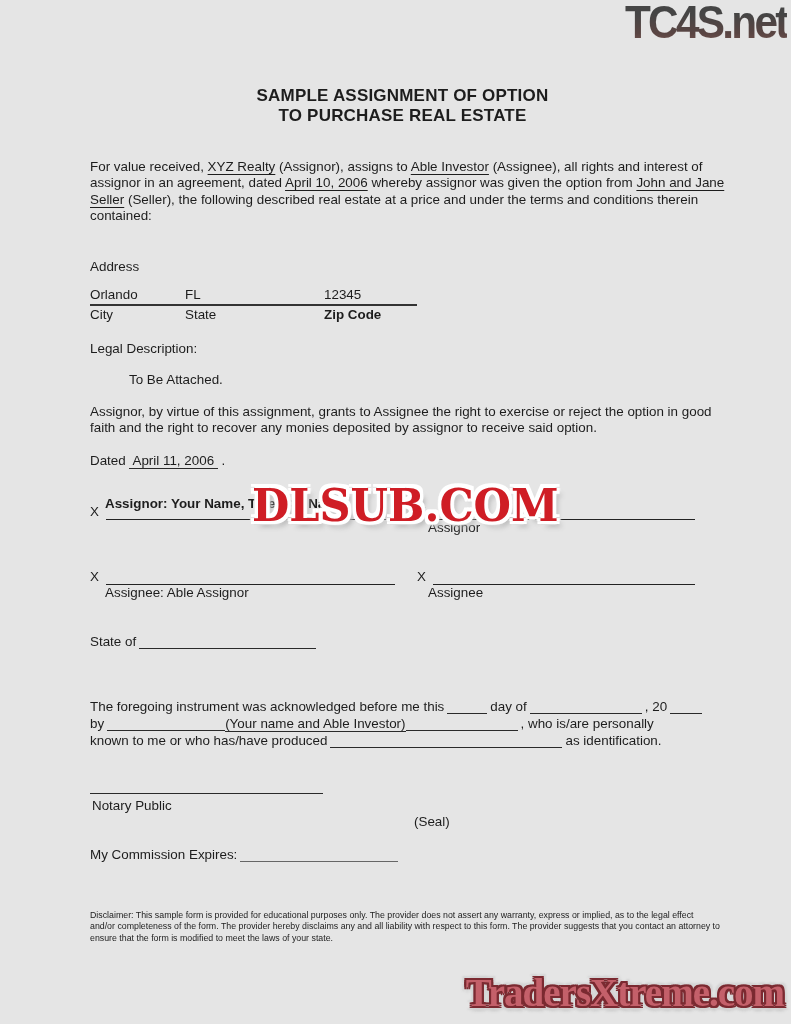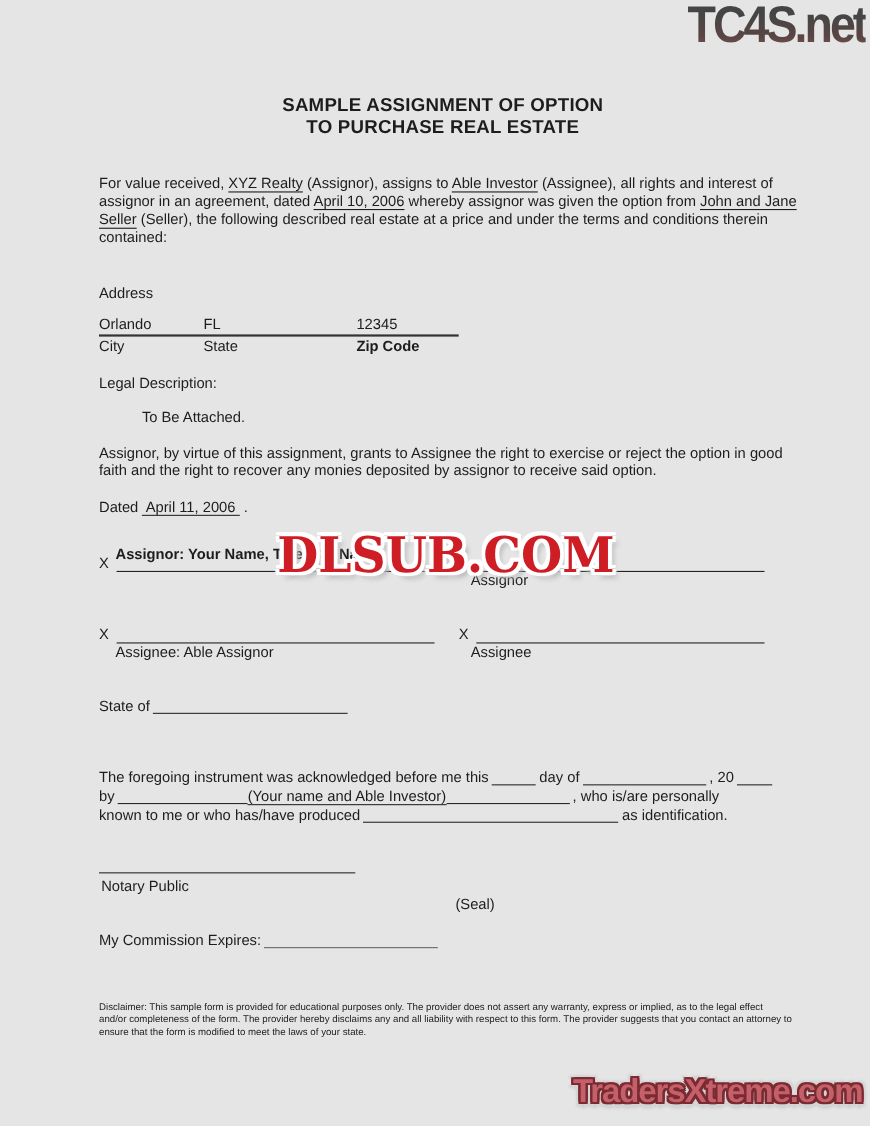--- a/index.html
+++ b/index.html
@@ -26,27 +26,28 @@
     color:#cf1d25;
     text-shadow:
       -3px -3px 0 #fff,3px -3px 0 #fff,-3px 3px 0 #fff,3px 3px 0 #fff,
       0 -3px 0 #fff,0 3px 0 #fff,-3px 0 0 #fff,3px 0 0 #fff,
       -4px 0 1px #eee,4px 0 1px #eee,0 4px 1px #ddd,
       5px 6px 5px #b9b9b9;
     transform:scaleY(1.04);
   }
   .tx{
     position:absolute;top:968px;right:7px;z-index:6;
-    font-size:30px;font-weight:bold;letter-spacing:-1px;line-height:50px;
+    font-size:39px;font-weight:bold;letter-spacing:-1px;line-height:50px;
     color:#c4606a;
     text-shadow:
       -2px -2px 0 #7b2a31,2px -2px 0 #7b2a31,-2px 2px 0 #7b2a31,2px 2px 0 #7b2a31,
       0 -2px 0 #7b2a31,0 2px 0 #7b2a31,-2px 0 0 #7b2a31,2px 0 0 #7b2a31,
       -4px -4px 2px #d4d4d4,4px -4px 2px #d4d4d4,-4px 4px 2px #d4d4d4,4px 4px 2px #d4d4d4,
       0 5px 3px #c9c9c9;
+    font-family: Liberation Serif, serif;
   }
   
   .abs{position:absolute;}
   .title{position:absolute;left:14px;right:0;top:86px;text-align:center;
     font-size:17px;font-weight:bold;line-height:20px;letter-spacing:.2px;}
   .u{text-decoration:underline;text-underline-offset:3px;text-decoration-thickness:1.3px;}
   .bl{display:inline-block;height:0;border-bottom:1.4px solid #2a2a2a;position:relative;top:3px;margin:0 3px;}
   .ul-inline{border-bottom:1.4px solid #2a2a2a;}
   .nowrap{white-space:nowrap;}
   .ruled{position:absolute;border-bottom:2px solid #333;height:17px;}

